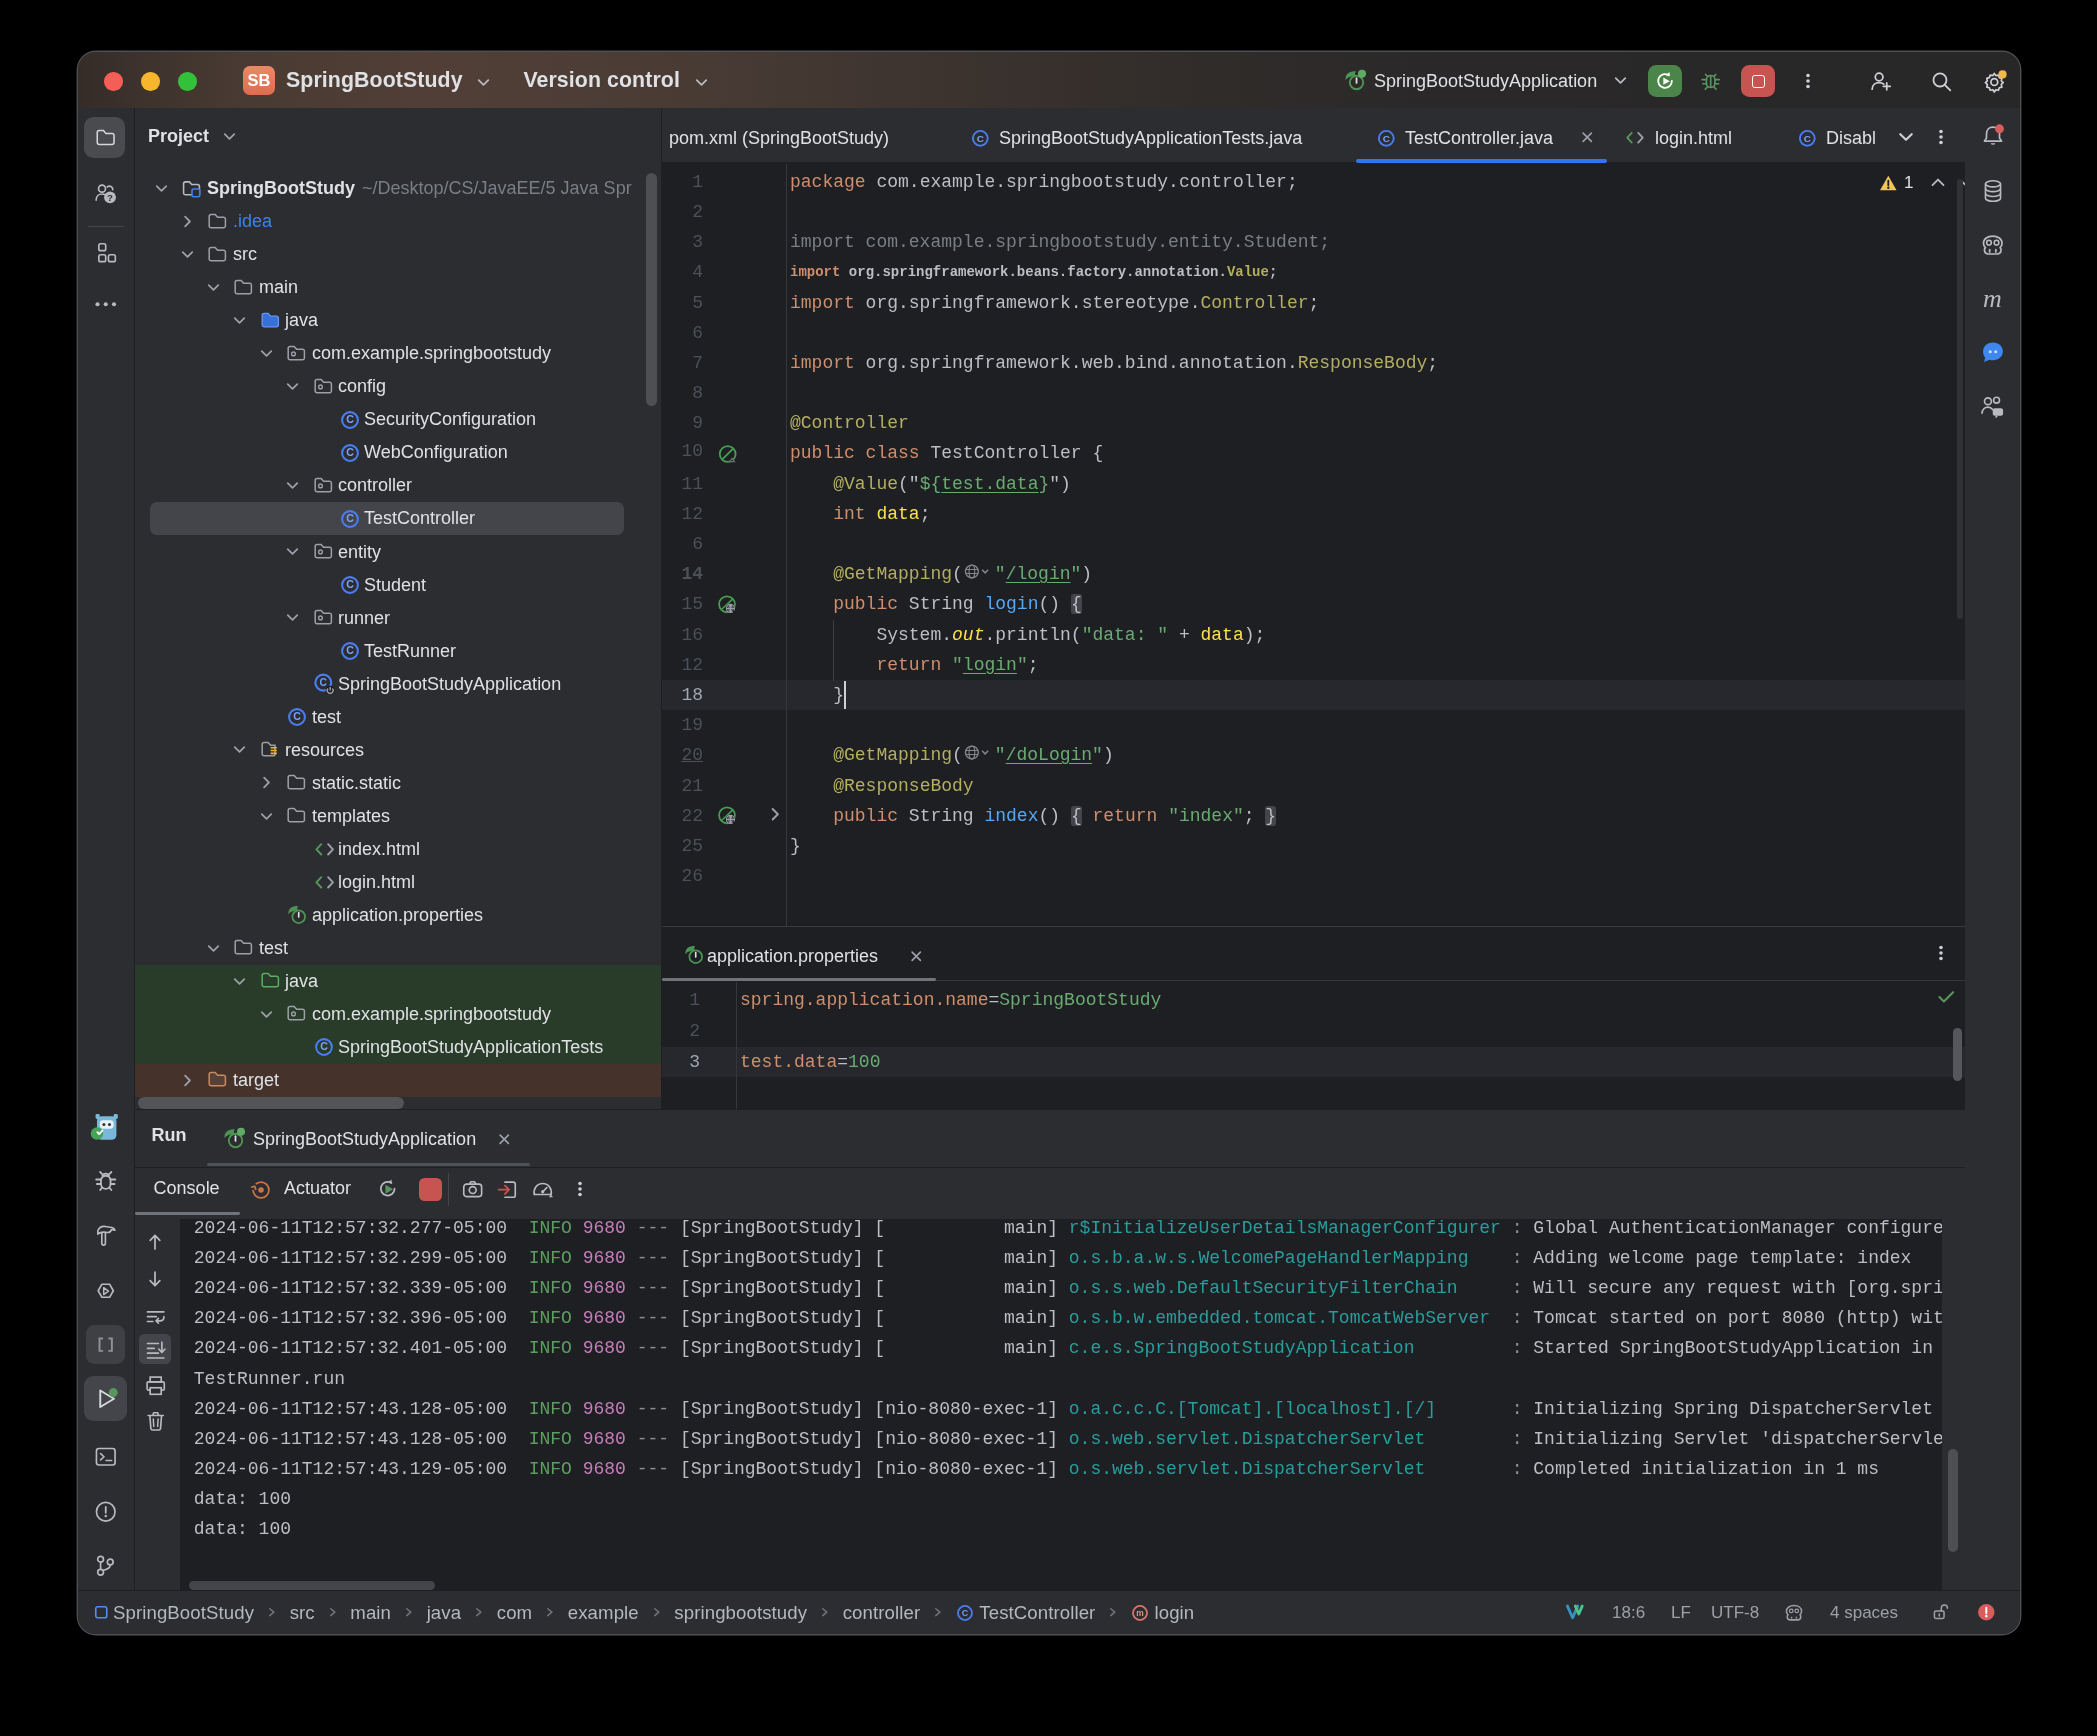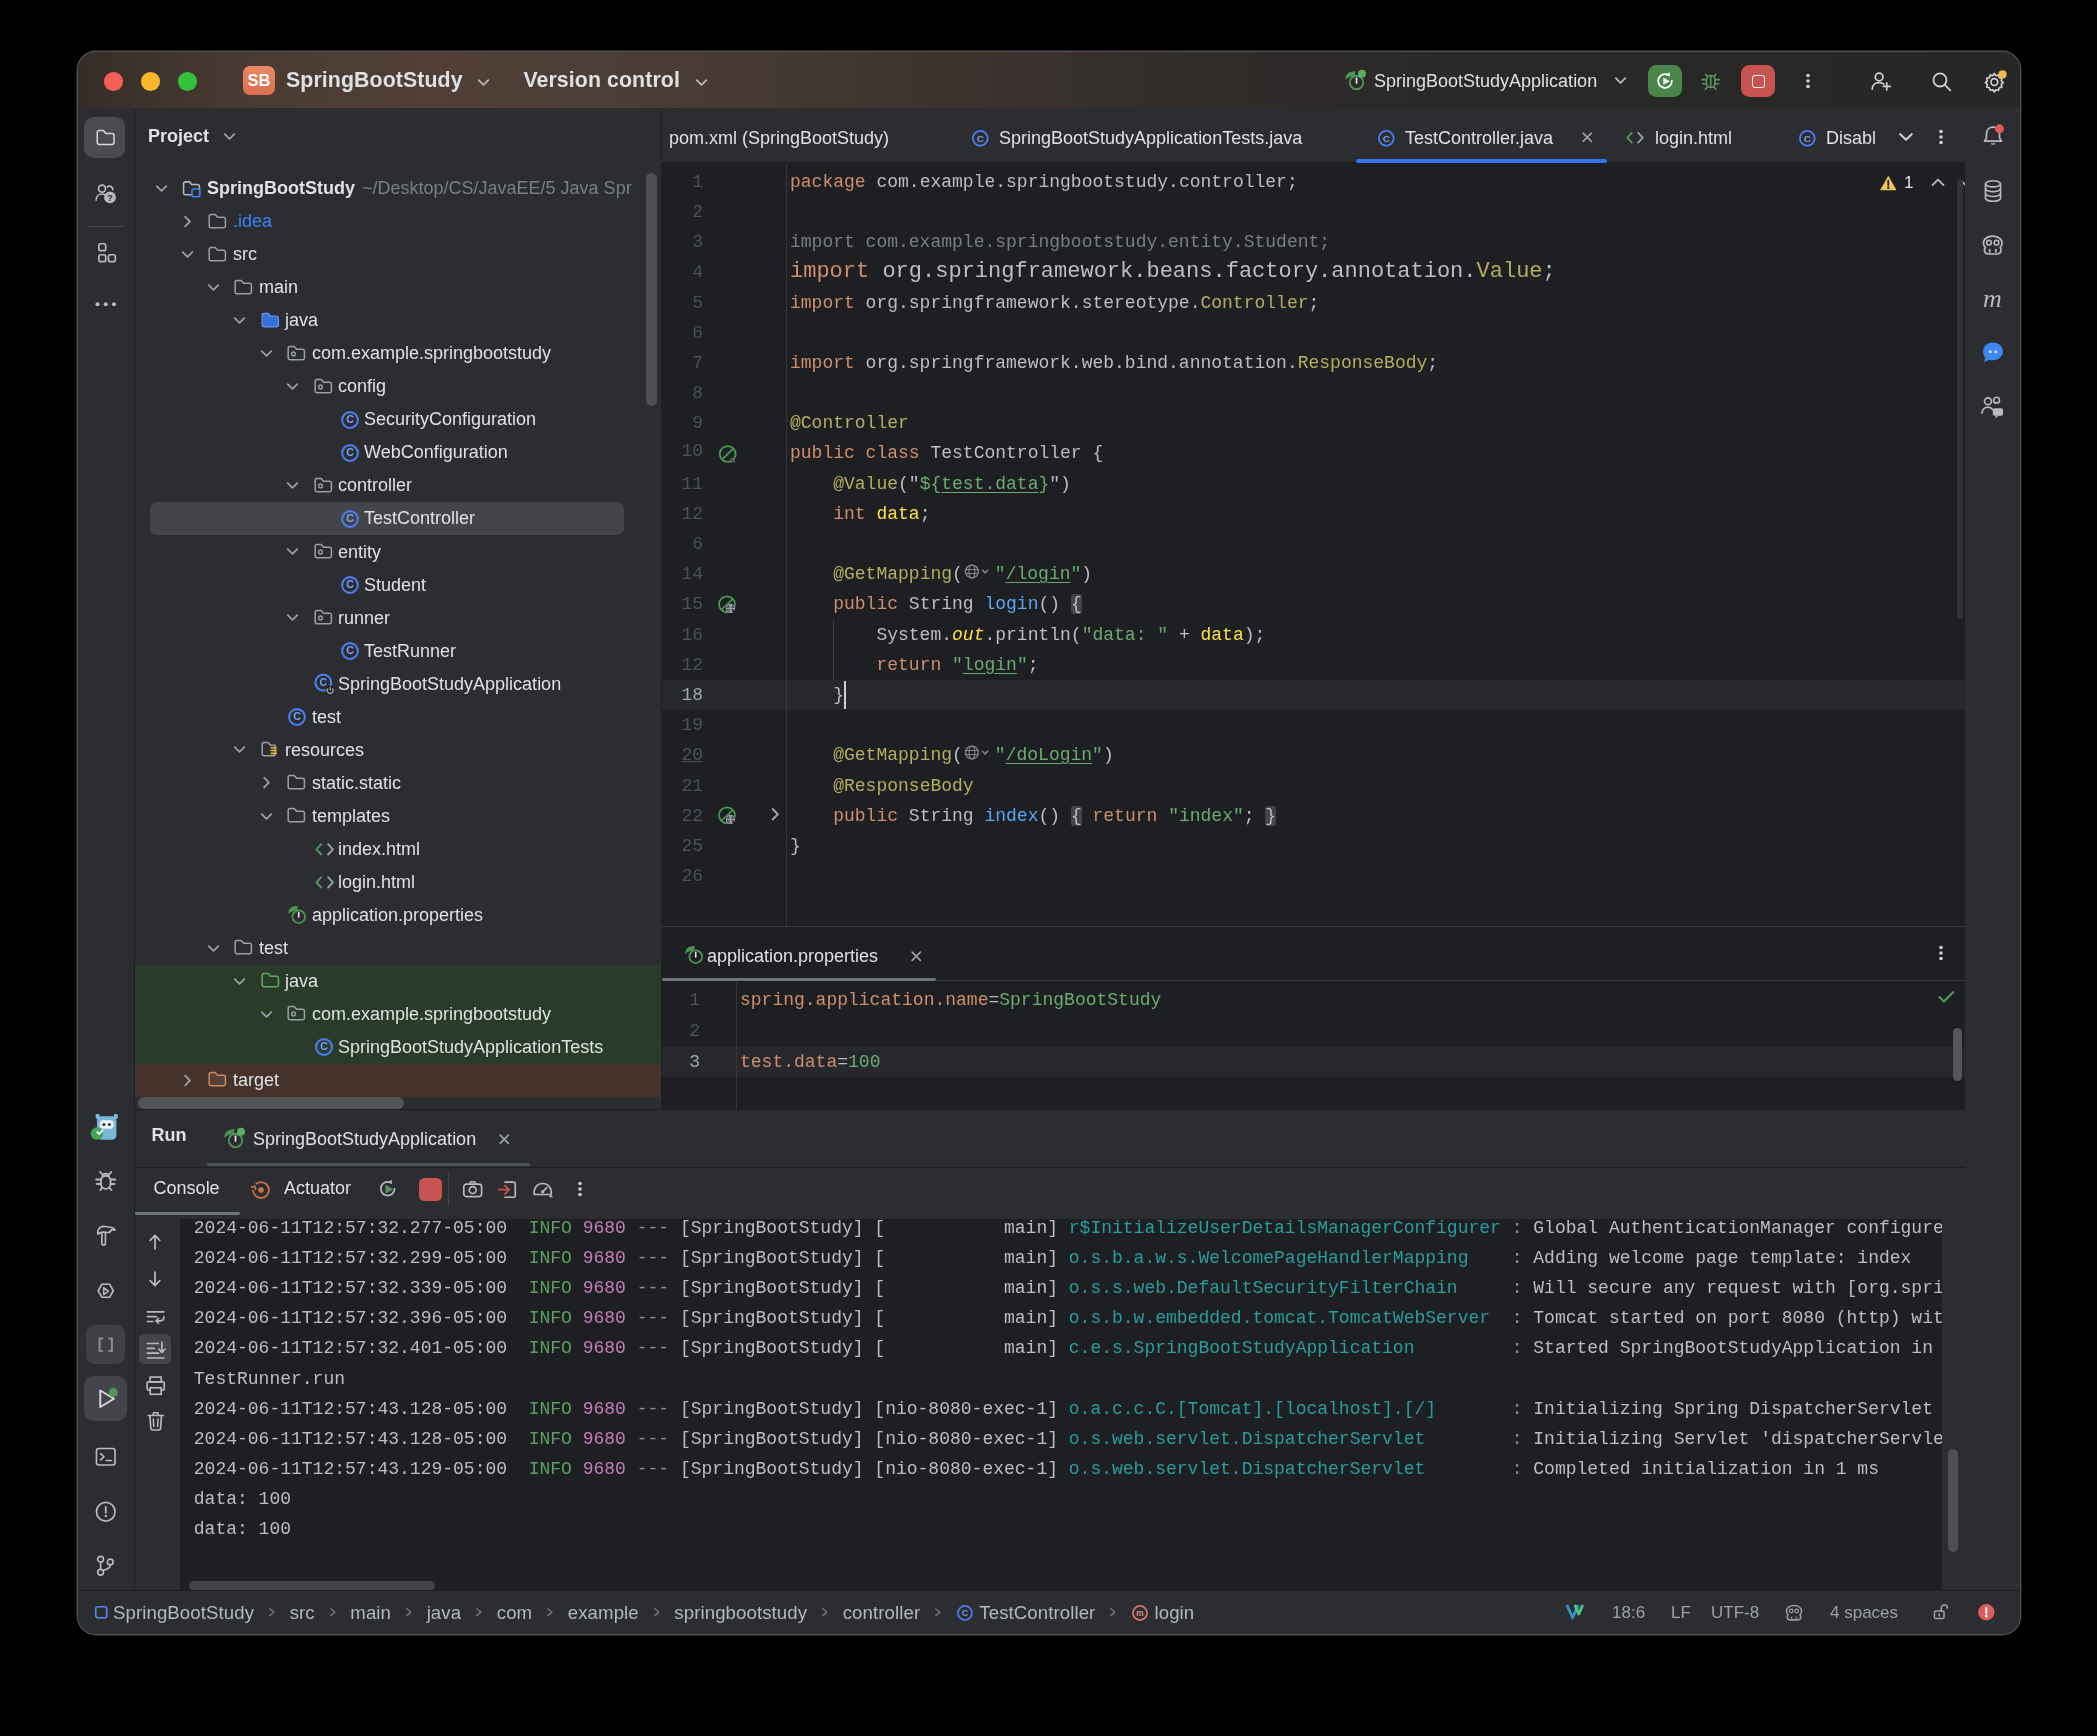--- a/index.html
+++ b/index.html
@@ -592,37 +592,37 @@
 <div id="codearea">
 <div class="abs" style="left:0;top:516px;width:1303px;height:30px;background:#26282e;"></div>
 <div class="abs" style="left:124px;top:0;width:1.4px;height:762px;background:#35373b;"></div>
 <div class="abs" style="left:171px;top:456px;width:1.4px;height:61px;background:#3b3e42;"></div>
 <div class="lnum" style="left:0;top:2.8px;width:41px;">1</div>
 <div class="abs mono" style="left:128px;top:2.8px;font-size:18px;line-height:30px;color:#bcbec4;white-space:pre;"><span class="kw">package</span> com.example.springbootstudy.controller;</div>
 <div class="lnum" style="left:0;top:33px;width:41px;">2</div>
 <div class="lnum" style="left:0;top:63px;width:41px;">3</div>
 <div class="abs mono" style="left:128px;top:63px;font-size:18px;line-height:30px;color:#bcbec4;white-space:pre;"><span class="gray">import com.example.springbootstudy.entity.Student;</span></div>
 <div class="lnum" style="left:0;top:93px;width:41px;">4</div>
-<div class="abs mono" style="left:128px;top:93px;font-size:22px;line-height:30px;color:#bcbec4;white-space:pre;"><span class="kw">import</span> org.springframework.beans.factory.annotation.<span class="ann">Value</span>;</div>
+<div class="abs mono" style="left:128px;top:93px;font-size:14px;line-height:30px;color:#bcbec4;white-space:pre;font-weight:bold;"><span class="kw">import</span> org.springframework.beans.factory.annotation.<span class="ann">Value</span>;</div>
 <div class="lnum" style="left:0;top:124px;width:41px;">5</div>
 <div class="abs mono" style="left:128px;top:124px;font-size:18px;line-height:30px;color:#bcbec4;white-space:pre;"><span class="kw">import</span> org.springframework.stereotype.<span class="ann">Controller</span>;</div>
 <div class="lnum" style="left:0;top:154px;width:41px;">6</div>
 <div class="lnum" style="left:0;top:184px;width:41px;">7</div>
 <div class="abs mono" style="left:128px;top:184px;font-size:18px;line-height:30px;color:#bcbec4;white-space:pre;"><span class="kw">import</span> org.springframework.web.bind.annotation.<span class="ann">ResponseBody</span>;</div>
 <div class="lnum" style="left:0;top:214px;width:41px;">8</div>
 <div class="lnum" style="left:0;top:244px;width:41px;">9</div>
 <div class="abs mono" style="left:128px;top:244px;font-size:18px;line-height:30px;color:#bcbec4;white-space:pre;"><span class="ann">@Controller</span></div>
 <div class="lnum" style="left:0;top:272px;width:41px;">10</div>
 <div class="abs mono" style="left:128px;top:274px;font-size:18px;line-height:30px;color:#bcbec4;white-space:pre;"><span class="kw">public class</span> TestController {</div>
 <div class="lnum" style="left:0;top:305px;width:41px;">11</div>
 <div class="abs mono" style="left:128px;top:305px;font-size:18px;line-height:30px;color:#bcbec4;white-space:pre;">    <span class="ann">@Value</span>("<span class="str">${</span><span class="str ul">test.data</span><span class="str">}</span>")</div>
 <div class="lnum" style="left:0;top:335px;width:41px;">12</div>
 <div class="abs mono" style="left:128px;top:335px;font-size:18px;line-height:30px;color:#bcbec4;white-space:pre;">    <span class="kw">int</span> <span class="fld">data</span>;</div>
 <div class="lnum" style="left:0;top:365px;width:41px;">6</div>
-<div class="lnum" style="left:0;top:395px;width:41px;">14</div>
+<div class="lnum" style="left:0;top:395px;width:41px;font-weight:bold;">14</div>
 <div class="abs mono" style="left:128px;top:395px;font-size:18px;line-height:30px;color:#bcbec4;white-space:pre;">    <span class="ann">@GetMapping</span>(<span style="display:inline-block;width:32px;vertical-align:-2.1px;"><svg width="30" height="19" viewBox="0 0 44 28" fill="none">
               <circle cx="13" cy="14" r="9.5" stroke="#83868d" stroke-width="2"></circle>
               <ellipse cx="13" cy="14" rx="4.2" ry="9.5" stroke="#83868d" stroke-width="1.6"></ellipse>
               <path d="M4 11 h18 M4 17 h18" stroke="#83868d" stroke-width="1.6"></path>
               <path d="M28 11.5 l4.5 4.5 4.5-4.5" stroke="#83868d" stroke-width="2.2"></path>
             </svg></span><span class="str">"</span><span class="str ul">/login</span><span class="str">"</span>)</div>
 <div class="lnum" style="left:0;top:425px;width:41px;">15</div>
 <div class="abs mono" style="left:128px;top:425px;font-size:18px;line-height:30px;color:#bcbec4;white-space:pre;">    <span class="kw">public</span> String <span class="mth">login</span>() <span class="brace">{</span></div>
 <div class="lnum" style="left:0;top:456px;width:41px;">16</div>
 <div class="abs mono" style="left:128px;top:456px;font-size:18px;line-height:30px;color:#bcbec4;white-space:pre;">        System.<span class="fld" style="font-style:italic;">out</span>.println(<span class="str">"data: "</span> + <span class="fld">data</span>);</div>

